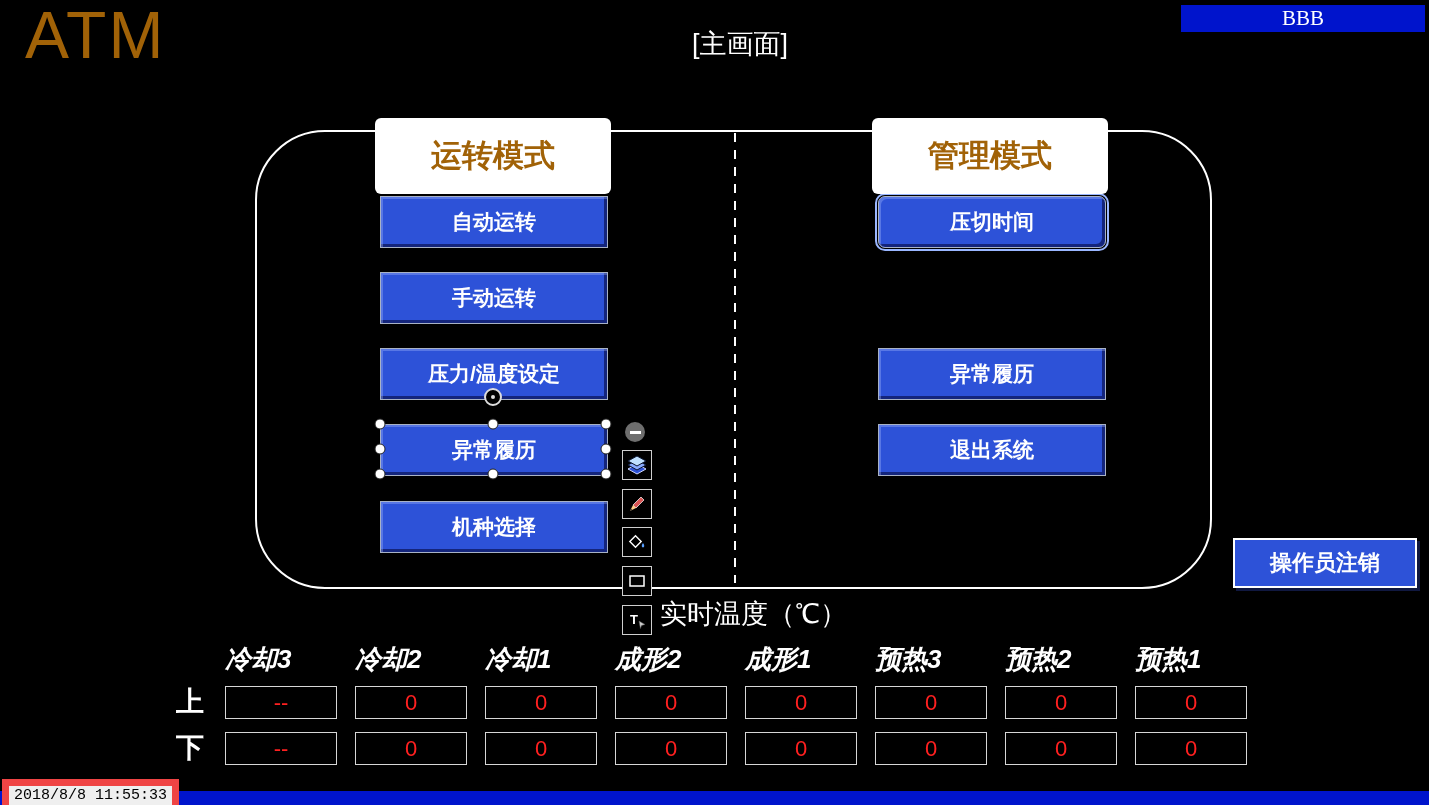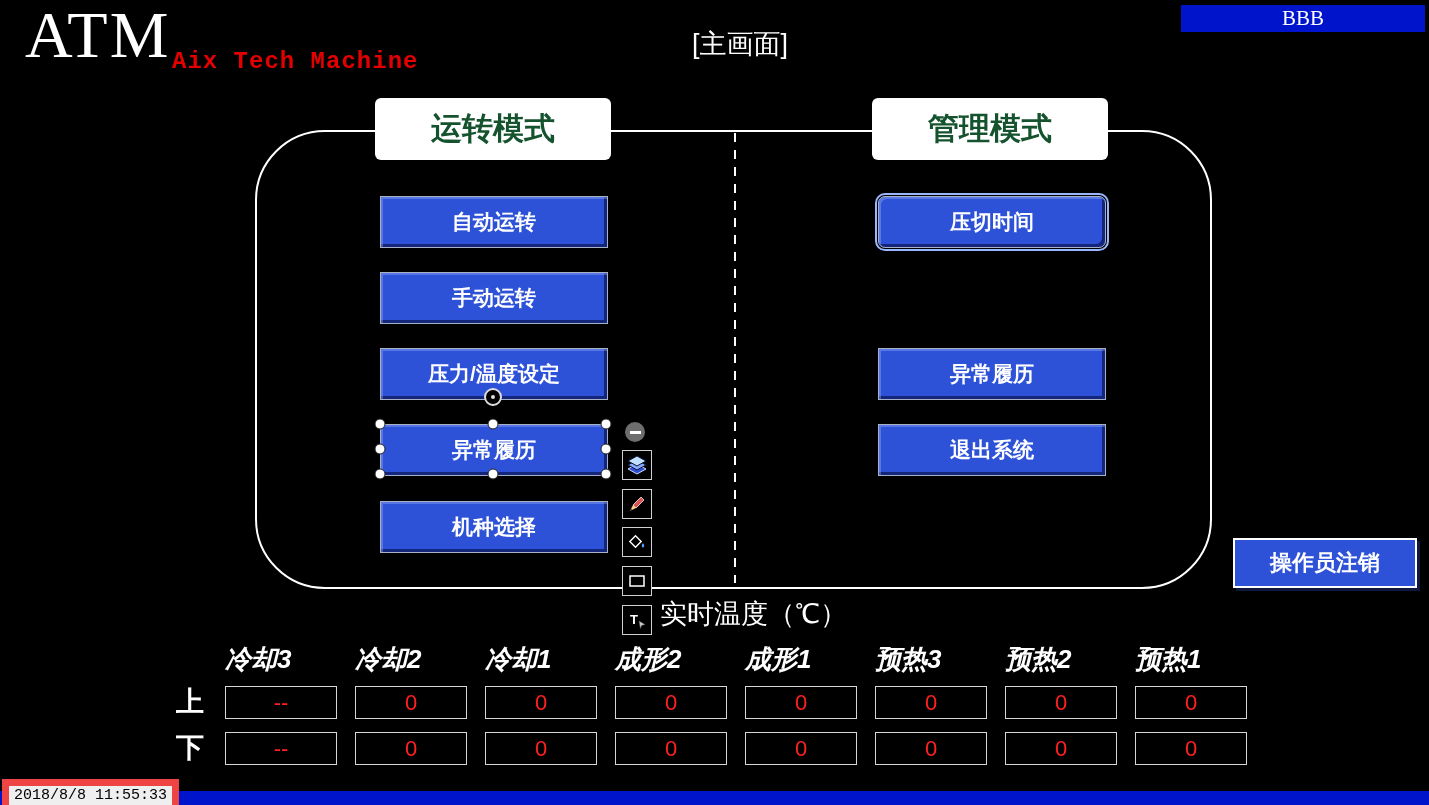--- a/index.html
+++ b/index.html
@@ -1,38 +1,38 @@
 <!DOCTYPE html>
 <html><head>
 <meta charset="utf-8">
 <style>
   html,body{margin:0;padding:0;}
   body{background:#000;font-family:"Liberation Sans", sans-serif;}
   .screen{position:relative;width:1429px;height:805px;background:#000;overflow:hidden;}
 
   
-  .logo-main{position:absolute;left:25px;top:2px;font-family:Liberation Serif, serif;
-    font-size:66px;color:#ffffff;letter-spacing:2px;line-height:1;}
+  .logo-main{position:absolute;left:25px;top:2px;font-family:Liberation Sans, sans-serif;
+    font-size:66px;color:#a16207;letter-spacing:2px;line-height:1;}
   .logo-sub{position:absolute;left:172px;top:48px;font-family:"Liberation Mono", monospace;
     font-weight:bold;font-size:24px;color:#e40000;letter-spacing:1px;}
   .screen-title{position:absolute;left:630px;top:26px;width:220px;text-align:center;
     color:#fff;font-size:27px;}
   .bbb-bar{position:absolute;left:1181px;top:5px;width:244px;height:27px;background:#0014cc;
     color:#fff;font-family:"Liberation Serif", serif;font-size:21px;display:flex;
     align-items:center;justify-content:center;}
 
   
   .frame{position:absolute;left:255px;top:130px;width:953px;height:455px;
     border:2px solid #fff;border-radius:70px;}
   .divider{position:absolute;left:734px;top:133px;width:2px;height:450px;
     background:repeating-linear-gradient(to bottom,#fff 0 9px,transparent 9px 17px);}
 
-  .mode-header{position:absolute;width:236px;height:62px;background:#fff;color:#14532d;
+  .mode-header{position:absolute;width:236px;height:76px;background:#fff;color:#a16207;
     font-size:31px;font-weight:bold;display:flex;align-items:center;justify-content:center;
-    border-radius:6px;z-index:2;}
+    border-radius:6px;z-index:2;margin-top:20px;}
   .mode-left{left:375px;top:98px;}
   .mode-right{left:872px;top:98px;}
 
   
   .btn{position:absolute;width:226px;height:50px;background:#2d52d8;color:#fff;
     font-size:21px;font-weight:bold;display:flex;align-items:center;justify-content:center;
     border:1px solid #a8b2c6;cursor:pointer;
     box-shadow:inset 2px 2px 0 rgba(170,190,255,.35), inset -3px -3px 0 rgba(0,0,50,.55);}
   .col-left{left:380px;}
   .col-right{left:878px;}
@@ -73,21 +73,20 @@
   .timestamp{position:absolute;left:2px;top:779px;background:#efefef;color:#000;
     font-family:"Liberation Mono", monospace;font-size:15px;line-height:20px;height:20px;
     padding:0 5px;border:7px solid #ef4444;z-index:3;}
 </style>
 </head>
 <body>
 
 <div class="screen">
 
   <div class="logo-main">ATM</div>
-  <div class="logo-sub">Aix Tech Machine</div>
   <div class="screen-title">[主画面]</div>
   <div class="bbb-bar">BBB</div>
 
   <div class="frame"></div>
   <div class="divider"></div>
 
   <div class="mode-header mode-left">运转模式</div>
   <div class="mode-header mode-right">管理模式</div>
 
   <div class="btn col-left" style="top:196px">自动运转</div>

